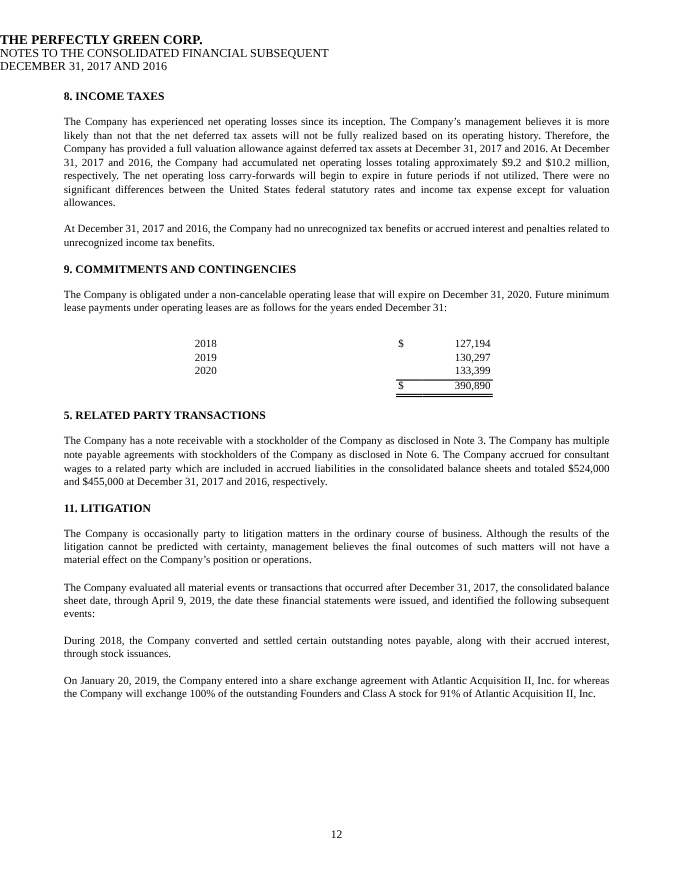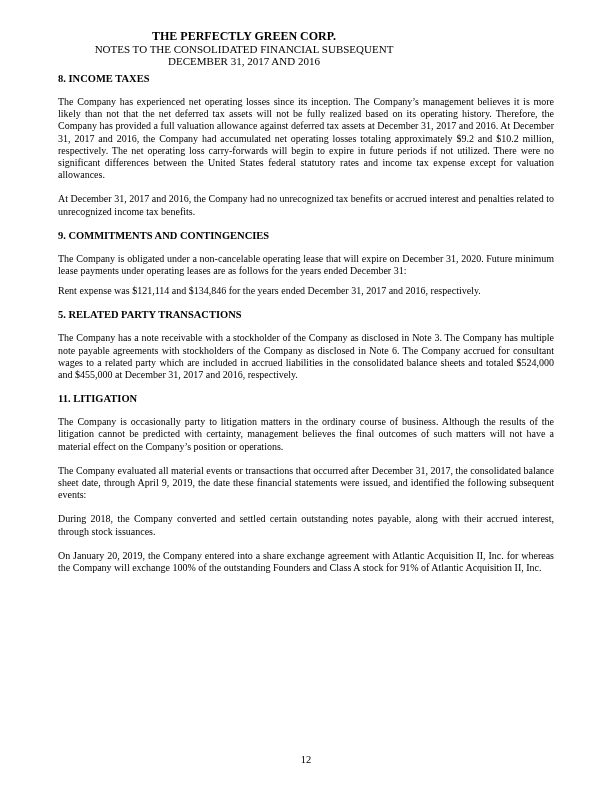--- a/index.html
+++ b/index.html
@@ -13,35 +13,34 @@
       position: relative;
       overflow: hidden;
       font-family: "Liberation Serif", "DejaVu Serif", serif;
       color: #000;
     }
     .header {
       position: absolute;
       top: 30px;
       left: 0;
       width: 488px;
-      text-align: center;
     }
     .header .company {
       font-weight: bold;
       font-size: 12px;
       line-height: 13px;
     }
     .header .sub {
       font-size: 11px;
       line-height: 12px;
     }
     .content {
       position: absolute;
       left: 58px;
-      top: 73px;
+      top: 83px;
       width: 496px;
       font-size: 10px;
       line-height: 12.2px;
     }
     h2 {
       font-size: 10.5px;
       font-weight: bold;
       margin: 0 0 11px 0;
       line-height: 12px;
     }
@@ -87,22 +86,45 @@
 <div class="content">
 
   <section>
     <h2>8. INCOME TAXES</h2>
     <p>The Company has experienced net operating losses since its inception.  The Company’s management believes it is more likely than not that the net deferred tax assets will not be fully realized based on its operating history. Therefore, the Company has provided a full valuation allowance against deferred tax assets at December 31, 2017 and 2016.  At December 31, 2017 and 2016, the Company had accumulated net operating losses totaling approximately $9.2 and $10.2 million, respectively.  The net operating loss carry-forwards will begin to expire in future periods if not utilized.  There were no significant differences between the United States federal statutory rates and income tax expense except for valuation allowances.</p>
     <p>At December 31, 2017 and 2016, the Company had no unrecognized tax benefits or accrued interest and penalties related to unrecognized income tax benefits.</p>
   </section>
 
   <section>
     <h2>9. COMMITMENTS AND CONTINGENCIES</h2>
-    <p style="margin-bottom:8px;">The Company is obligated under a non-cancelable operating lease that will expire on December 31, 2020. Future minimum lease payments under operating leases are as follows for the years ended December 31:</p>
-    <p>Rent expense was $121,114 and $134,846 for the years ended December 31, 2017 and 2016, respectively.</p>
+    <p style="margin-bottom:20px;">The Company is obligated under a non-cancelable operating lease that will expire on December 31, 2020. Future minimum lease payments under operating leases are as follows for the years ended December 31:</p>
+    <table class="lease-table">
+      <tbody>
+          <tr>
+        <td class="year">2018</td>
+        <td class="cur">$</td>
+        <td class="amt">127,194</td>
+      </tr>
+      <tr>
+        <td class="year">2019</td>
+        <td class="cur"></td>
+        <td class="amt">130,297</td>
+      </tr>
+      <tr class="last">
+        <td class="year">2020</td>
+        <td class="cur"></td>
+        <td class="amt">133,399</td>
+      </tr>
+      <tr class="total">
+        <td class="year"></td>
+        <td class="cur">$</td>
+        <td class="amt">390,890</td>
+      </tr>
+    </tbody>
+      </table>
   </section>
 
   <section>
     <h2>5. RELATED PARTY TRANSACTIONS</h2>
     <p>The Company has a note receivable with a stockholder of the Company as disclosed in Note 3. The Company has multiple note payable agreements with stockholders of the Company as disclosed in Note 6. The Company accrued for consultant wages to a related party which are included in accrued liabilities in the consolidated balance sheets and totaled $524,000 and $455,000 at December 31, 2017 and 2016, respectively.</p>
   </section>
 
   <section>
     <h2>11. LITIGATION</h2>
     <p>The Company is occasionally party to litigation matters in the ordinary course of business. Although the results of the litigation cannot be predicted with certainty, management believes the final outcomes of such matters will not have a material effect on the Company’s position or operations.</p>

